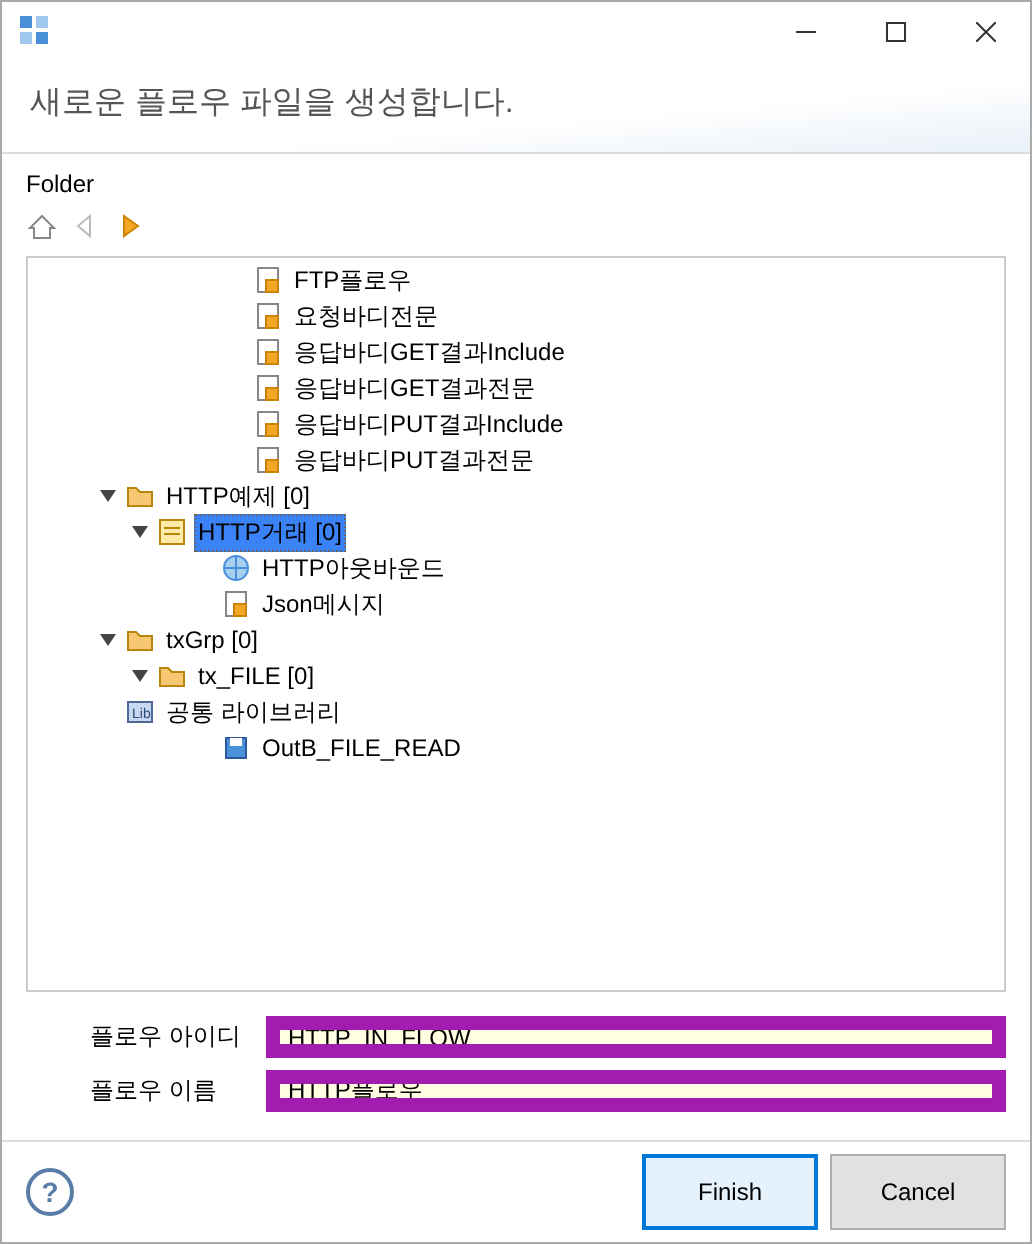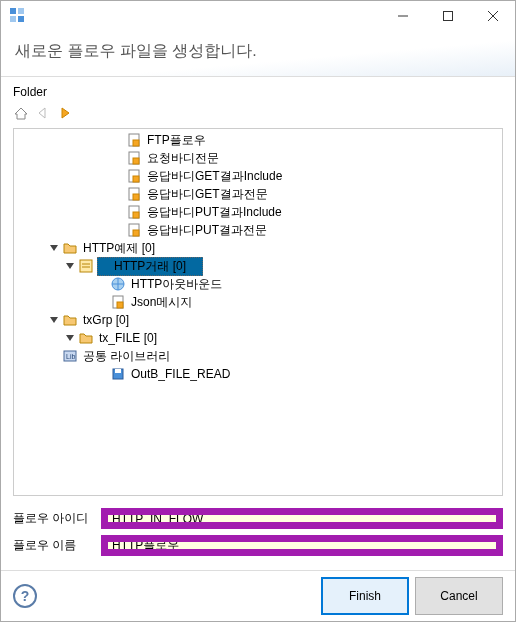--- a/index.html
+++ b/index.html
@@ -65,32 +65,32 @@
   color: #555;
   font-size: 11px;
 }
 .tree-row .icon {
   width: 16px; height: 16px;
   display: inline-flex; align-items: center; justify-content: center;
   margin-right: 3px;
 }
 .tree-row .label { padding: 0 2px; }
 .tree-row.sel .label {
-  background: #0369a1;
+  background: #3b82f6;
   border: 1px dotted #666;
-  padding: 0 16px;
+  padding: 0 1px;
 }
 .form {
   margin-top: 12px;
 }
 .form-row {
   display: flex; align-items: center;
   margin-bottom: 6px;
 }
-.form-row label { width: 88px; font-size: 12px; }
+.form-row label { width: 88px; font-size: 12px; margin-left: 32px; }
 .form-row input {
   flex: 1;
   height: 21px;
   border: 7px solid #a21caf;
   background: #ffffe1;
   padding: 0 4px;
   font-family: inherit; font-size: 12px;
 }
 .footer-sep { border-top: 1px solid #ddd; }
 .footer {

